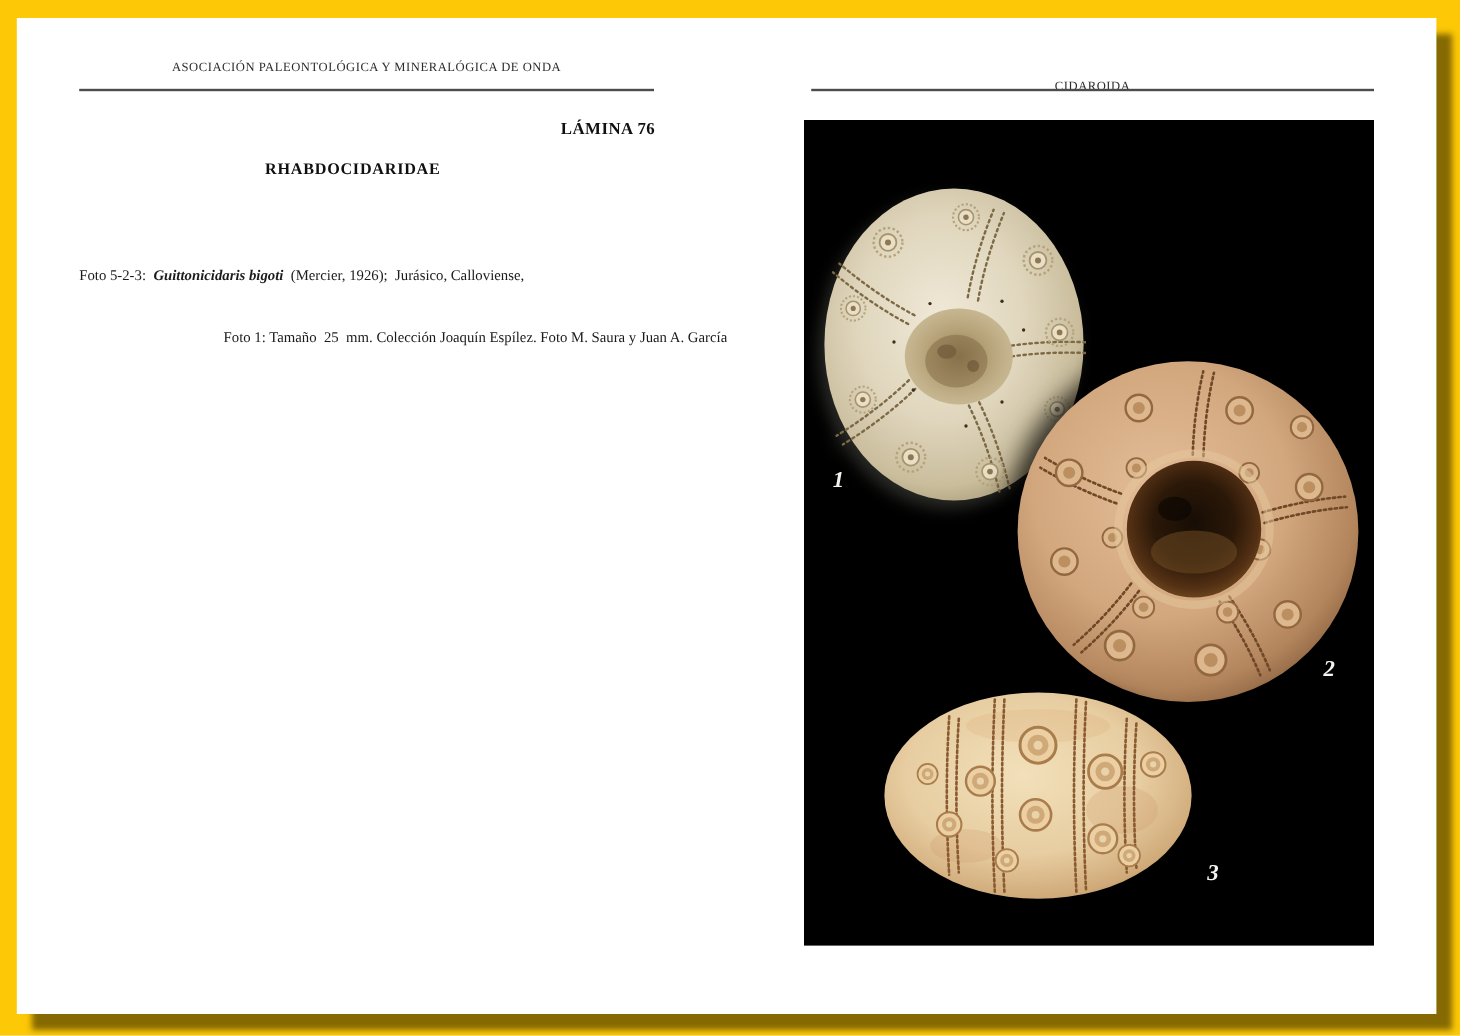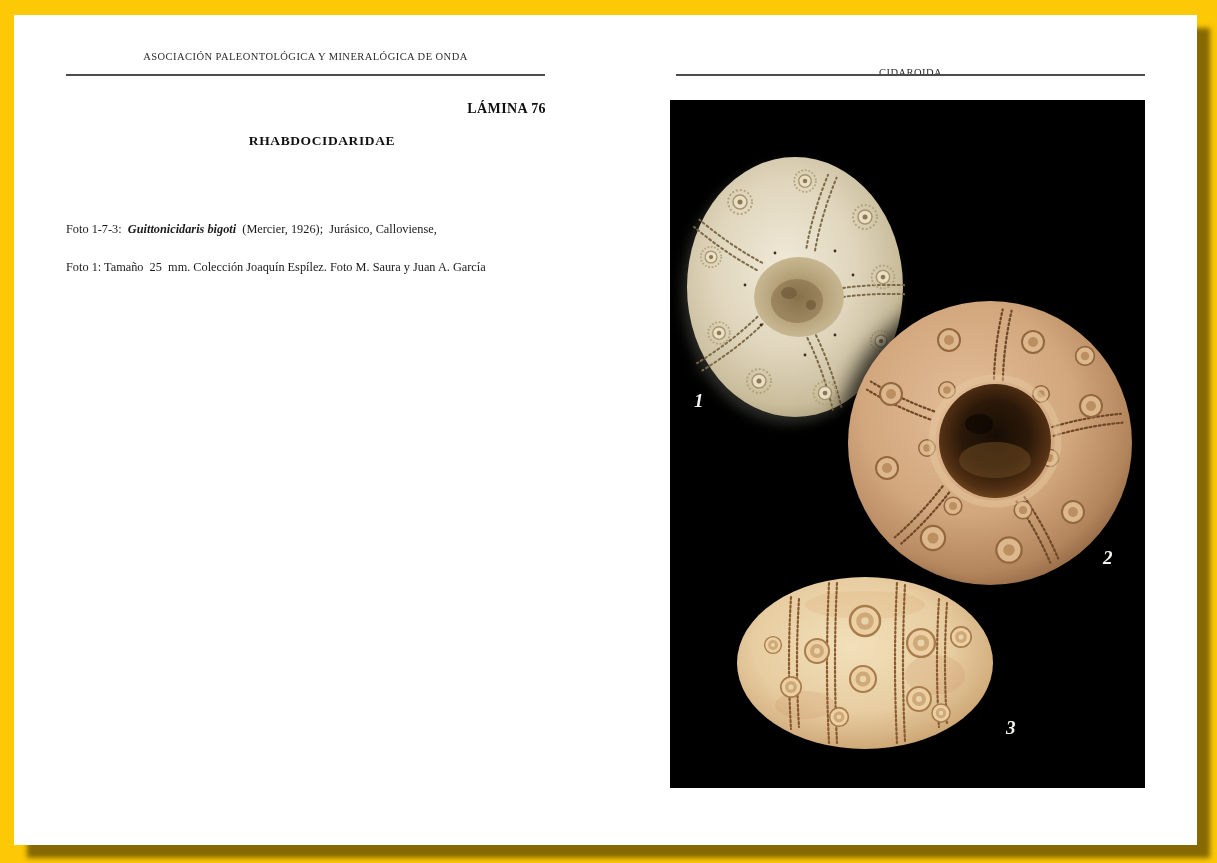--- a/index.html
+++ b/index.html
@@ -54,27 +54,27 @@
 <div class="canvas">
   <div class="sheet">
 
     <div class="abs running-head" style="left:52px;top:36px;width:479px;">ASOCIACIÓN PALEONTOLÓGICA Y MINERALÓGICA DE ONDA</div>
     <div class="abs rule" style="left:52px;top:59px;width:479px;"></div>
 
     <div class="abs running-head" style="left:662px;top:36px;width:469px;margin-top:16px;">CIDAROIDA</div>
     <div class="abs rule" style="left:662px;top:59px;width:469px;"></div>
 
     <div class="abs plate-no" style="left:52px;top:86px;width:480px;">LÁMINA 76</div>
-    <div class="abs family" style="left:68px;top:118px;width:480px;text-align:center;">RHABDOCIDARIDAE</div>
+    <div class="abs family" style="left:40px;top:118px;width:480px;text-align:center;">RHABDOCIDARIDAE</div>
 
     <div class="abs caption" style="left:52px;top:171px;width:520px;">
-      <p><span>Foto 1-7-3:  </span><span class="species">Guittonicidaris bigoti</span><span>  (Mercier, 1926);  Jurásico, Calloviense,</span></p>
+      <p><span>Foto 5-2-3:  </span><span class="species">Guittonicidaris bigoti</span><span>  (Mercier, 1926);  Jurásico, Calloviense,</span></p>
     </div>
 
-    <div class="abs caption" style="left:52px;top:209px;width:540px;">
+    <div class="abs caption" style="left:52px;top:223px;width:540px;text-align:right;">
       <p>Foto 1: Tamaño  25  mm. Colección Joaquín Espílez. Foto M. Saura y Juan A. García</p>
     </div>
 
     <div class="photo-panel">
 
       <svg class="fossil fossil-1" width="220" height="264" viewBox="0 0 220 264">
         <defs>
           <radialGradient id="f1g" cx="45%" cy="42%" r="65%">
             <stop offset="0%" stop-color="#f0e9d8"></stop>
             <stop offset="50%" stop-color="#e0d6bd"></stop>

